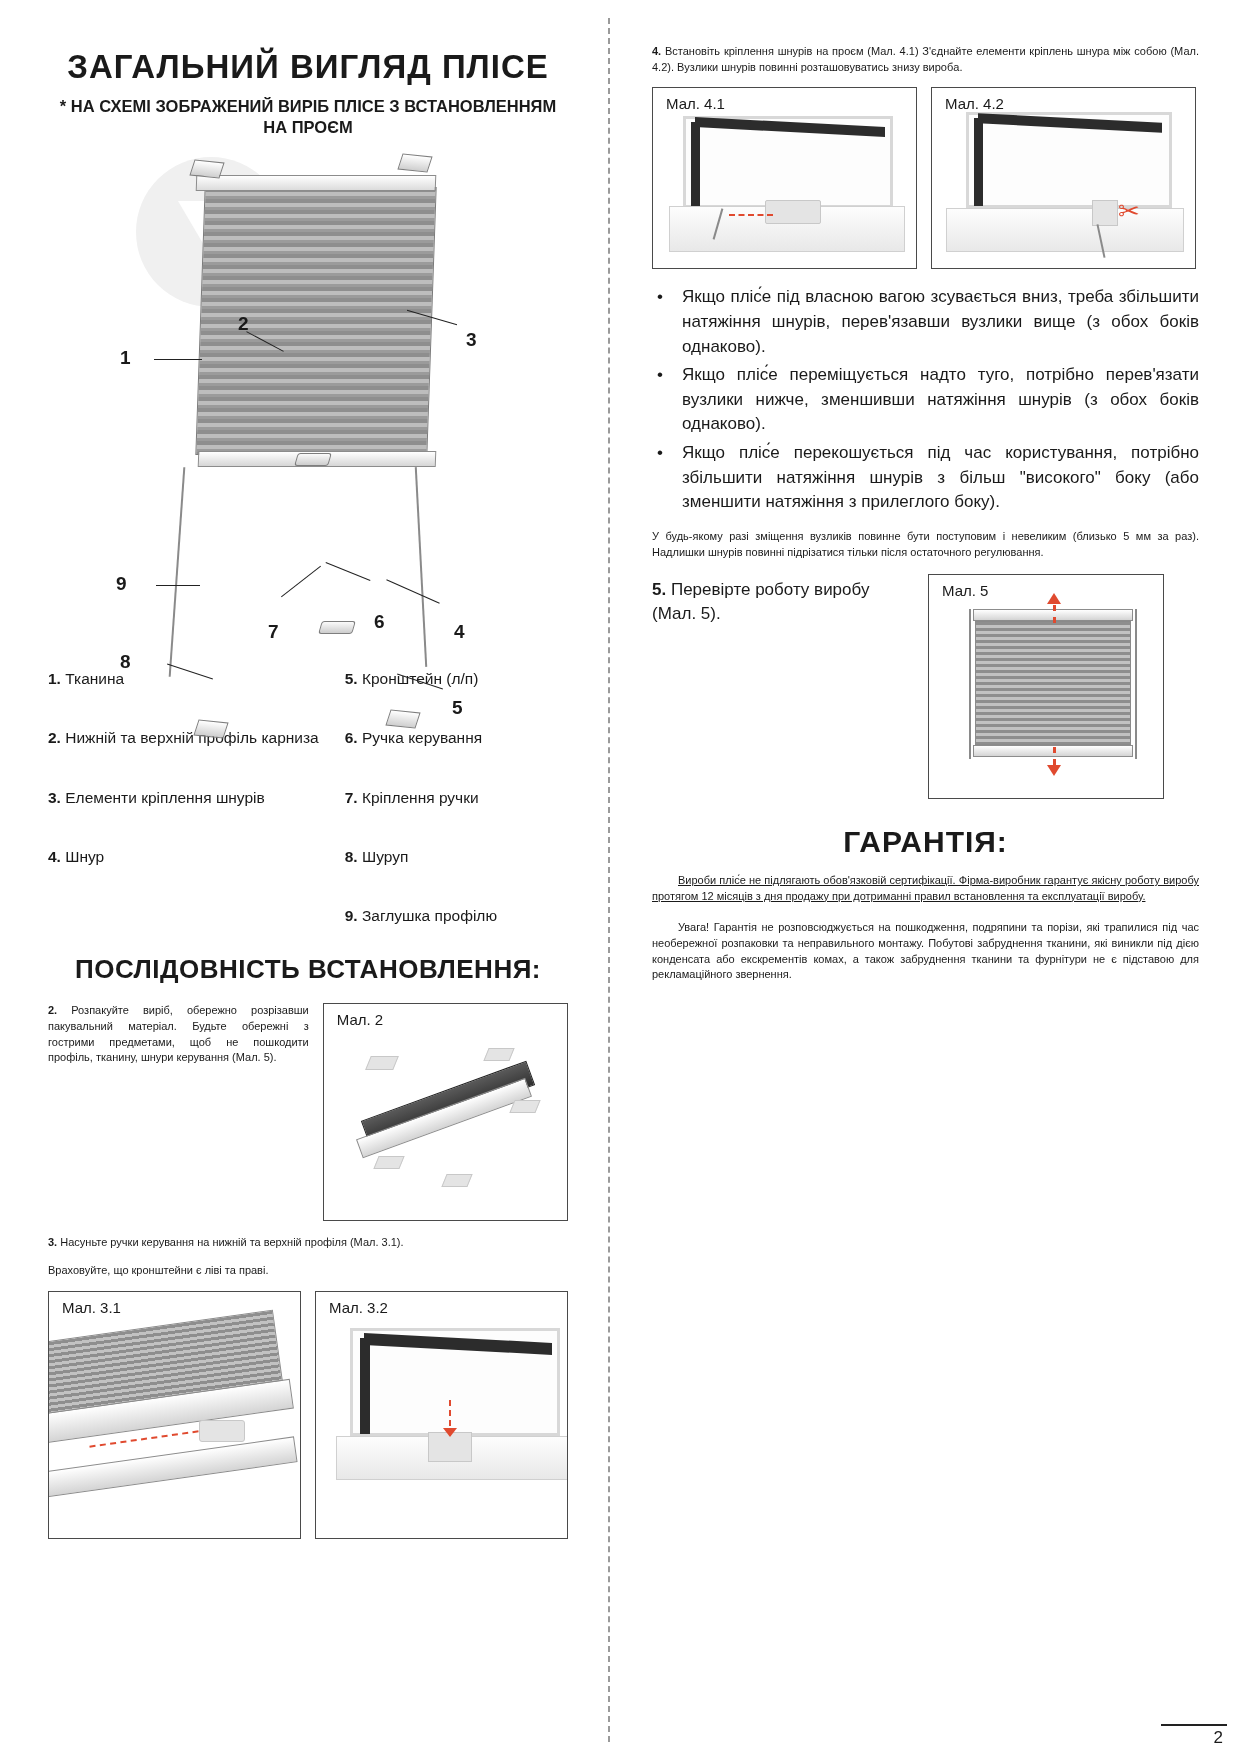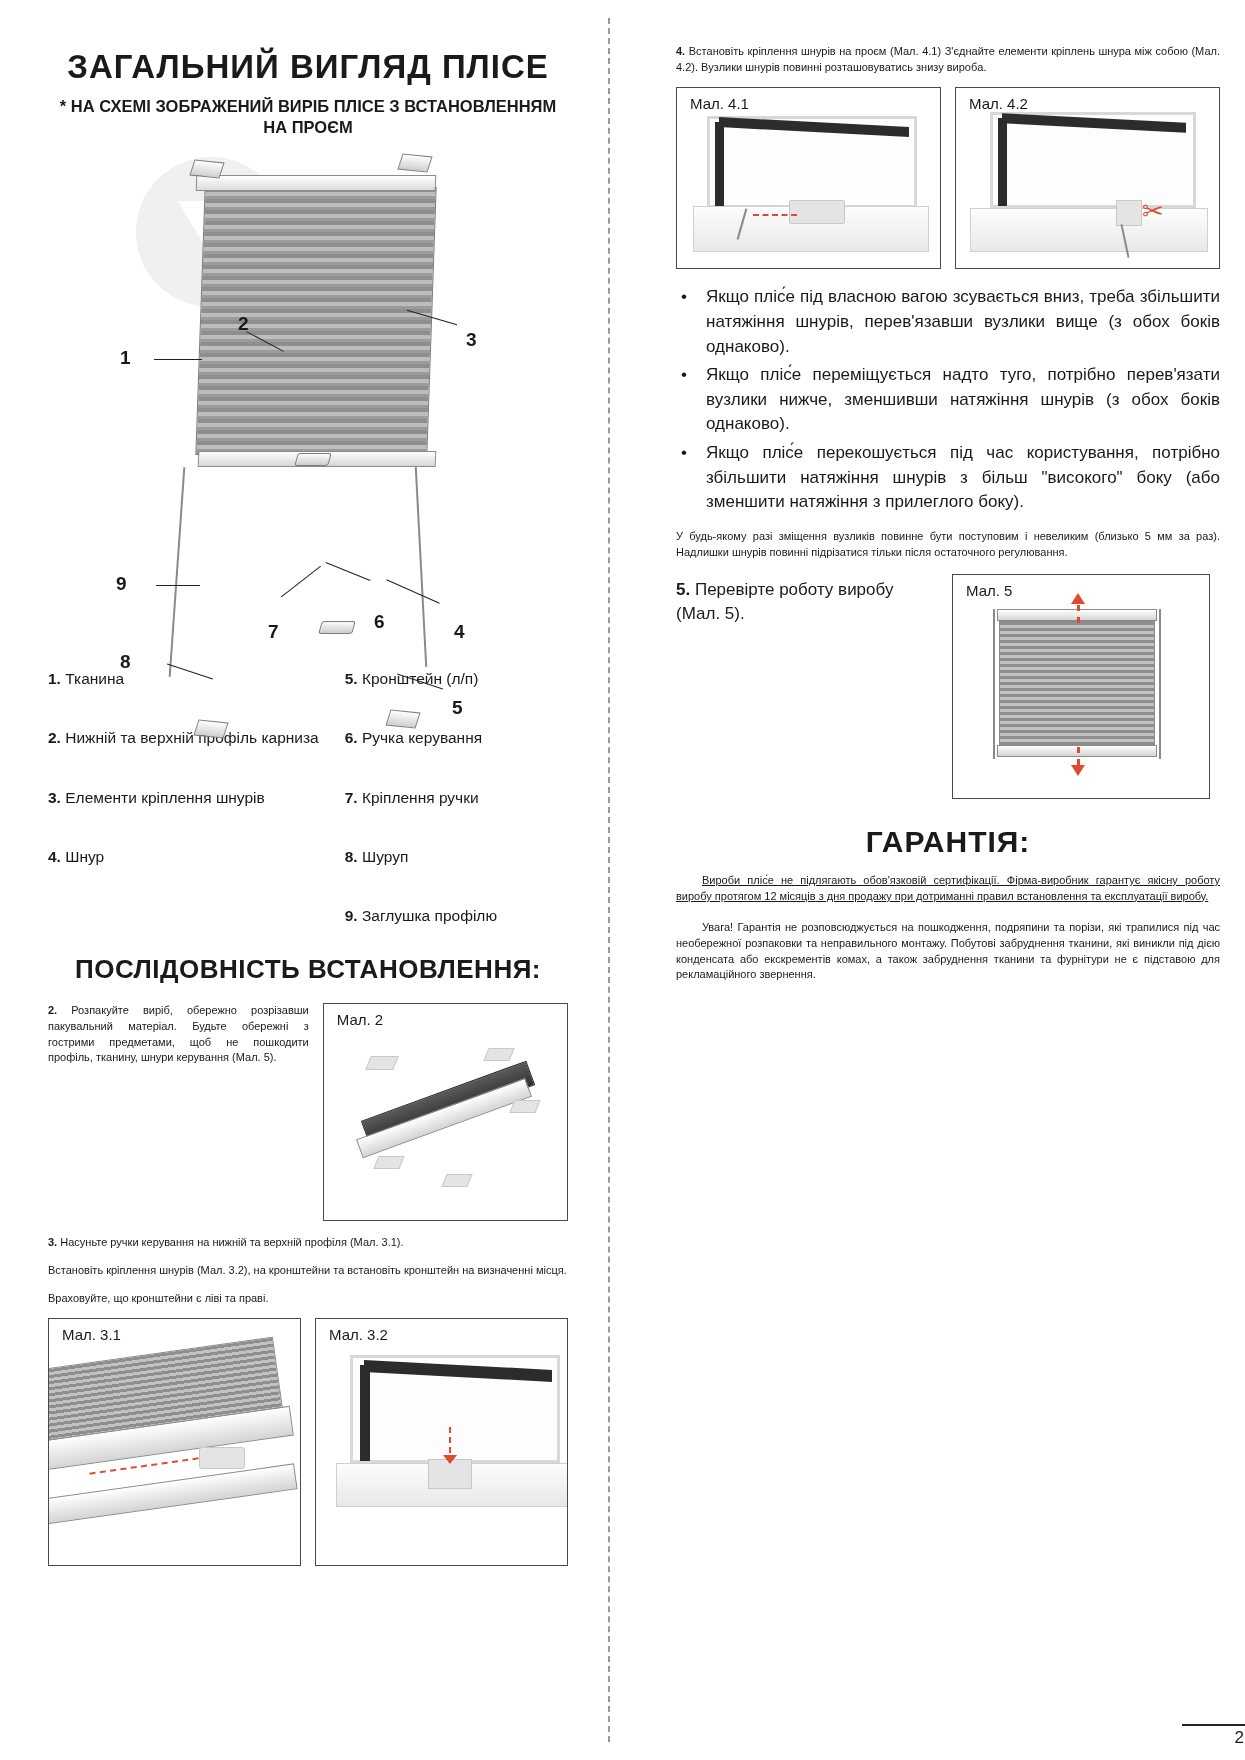--- a/index.html
+++ b/index.html
@@ -10,21 +10,20 @@
     background: #ffffff;
     font-family: "Liberation Sans", sans-serif;
     color: #1a1a1a;
     position: relative;
     overflow: hidden;
   }
   .page {
     position: absolute;
     inset: 0;
     display: flex;
-    gap: 24px;
   }
   .col-left {
     width: 608px;
     padding: 40px 40px 30px 48px;
     position: relative;
   }
   .divider {
     position: absolute;
     left: 608px;
     top: 18px;
@@ -229,21 +228,21 @@
   .bullets li {
     display: flex;
     gap: 14px;
     margin-bottom: 4px;
   }
   .bullets .dot { width: 16px; text-align: center; flex: none; }
   .bullets .btext { flex: 1; text-align: justify; }
 
   .step5 { display: flex; gap: 16px; margin-top: 14px; align-items: flex-start; }
   .step5 .txt { width: 260px; font-size: 17px; line-height: 1.4; padding-top: 4px;}
-  .step5 .fig { width: 258px; height: 225px; }
+  .step5 .fig { width: 236px; height: 225px; }
 
   .page-num {
     position: absolute;
     right: 22px;
     bottom: 12px;
     font-size: 17px;
   }
   .footrule {
     position: absolute;
     right: 18px;
@@ -391,21 +390,20 @@
         <div class="win-gray" style="left:52px; top:152px; width:26px; height:13px; transform:skewX(-22deg);"></div>
         <div class="win-gray" style="left:120px; top:170px; width:26px; height:13px; transform:skewX(-22deg);"></div>
       </div>
     </div>
 
     <div style="margin-top:14px;">
       <p class="para">
         <b>3.</b>
         <span>Насуньте ручки керування на нижній та верхній профіля (Мал. 3.1).</span>
       </p>
-      <p class="para">Встановіть кріплення шнурів (Мал. 3.2), на кронштейни та встановіть кронштейн на визначенні місця.</p>
       <p class="para">Враховуйте, що кронштейни є ліві та праві.</p>
 
       <div class="figrow">
         <div class="fig">
           <span class="fig-label">Мал. 3.1</span>
           <div class="pleat-sm" style="left:-10px; top:34px; width:240px; height:72px; transform:rotate(-8deg);"></div>
           <div class="profile-bar" style="left:-6px; top:104px; width:250px; height:30px; transform:rotate(-8deg);"></div>
           <div class="dash-red" style="left:40px; top:146px; width:110px; transform:rotate(-8deg);"></div>
           <div class="win-gray" style="left:150px; top:128px; width:46px; height:22px; border-radius:3px;"></div>
           <div class="profile-bar" style="left:-8px; top:162px; width:256px; height:26px; transform:rotate(-8deg);"></div>

